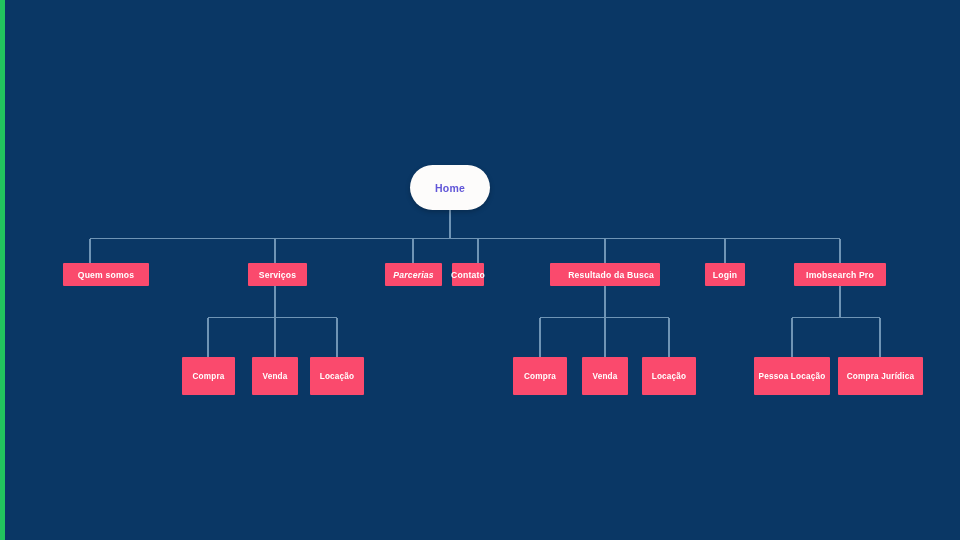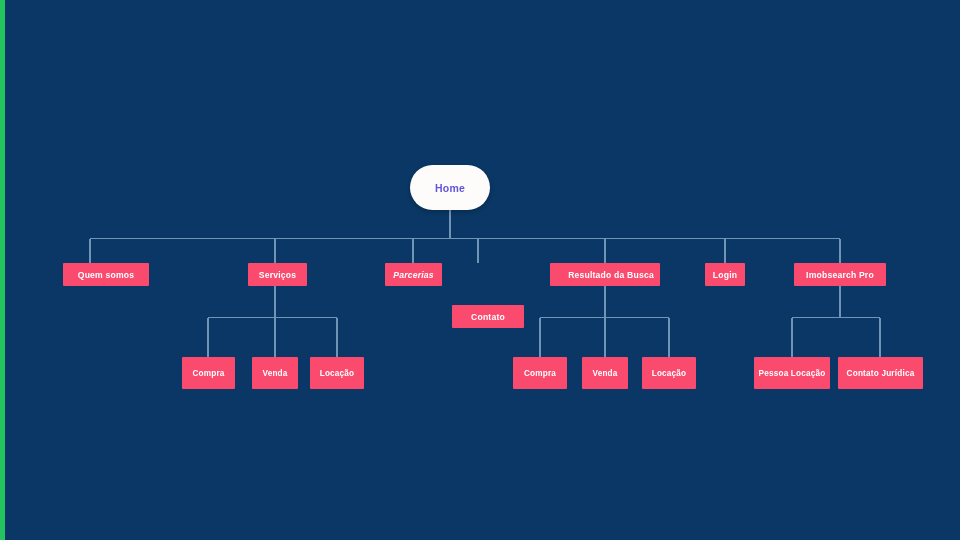--- a/index.html
+++ b/index.html
@@ -59,21 +59,21 @@
   }
 
   .node-box {
     background: #fa4a6d;
     color: #ffffff;
     font-weight: bold;
     border-radius: 1px;
   }
 
   .lvl1 { font-size: 8.6px; height: 23px; }
-  .lvl2 { font-size: 8.2px; height: 32px; }
+  .lvl2 { font-size: 8.2px; height: 38px; }
 </style>
 </head>
 <body>
 
 <div id="canvas">
 
   <svg id="connectors" viewBox="0 0 960 540" width="960" height="540">
 
     <line x1="445" y1="210" x2="445" y2="238.5"></line>
 
@@ -106,21 +106,21 @@
   </svg>
 
   <div class="node node-root" style="left:405px; top:165px; width:80px; height:45px;">Home</div>
 
   <div class="node node-box lvl1" style="left:42px; top:263px; width:86px;margin-left:16px;">Quem somos</div>
 
   <div class="node node-box lvl1" style="left:243px; top:263px; width:59px;">Serviços</div>
 
   <div class="node node-box lvl1" style="left:380px; top:263px; width:57px;font-style:italic;">Parcerias</div>
 
-  <div class="node node-box lvl1" style="left:447px; top:263px; width:72px;margin-top:42px;">Contato</div>
+  <div class="node node-box lvl1" style="left:447px; top:263px; width:32px;">Contato</div>
 
   <div class="node node-box lvl1" style="left:545px; top:263px; width:110px;padding-left:12px;">Resultado da Busca</div>
 
   <div class="node node-box lvl1" style="left:700px; top:263px; width:40px;">Login</div>
 
   <div class="node node-box lvl1" style="left:789px; top:263px; width:92px;text-align:center;">Imobsearch Pro</div>
 
   <div class="node node-box lvl2" style="left:177px; top:357px; width:53px;">Compra</div>
 
   <div class="node node-box lvl2" style="left:247px; top:357px; width:46px;">Venda</div>
@@ -128,15 +128,15 @@
   <div class="node node-box lvl2" style="left:305px; top:357px; width:54px;">Locação</div>
 
   <div class="node node-box lvl2" style="left:508px; top:357px; width:54px;">Compra</div>
 
   <div class="node node-box lvl2" style="left:577px; top:357px; width:46px;">Venda</div>
 
   <div class="node node-box lvl2" style="left:637px; top:357px; width:54px;">Locação</div>
 
   <div class="node node-box lvl2" style="left:749px; top:357px; width:76px;">Pessoa Locação</div>
 
-  <div class="node node-box lvl2" style="left:833px; top:357px; width:85px;">Contato Jurídica</div>
+  <div class="node node-box lvl2" style="left:833px; top:357px; width:85px;">Compra Jurídica</div>
 
 </div>
 
 </body></html>

